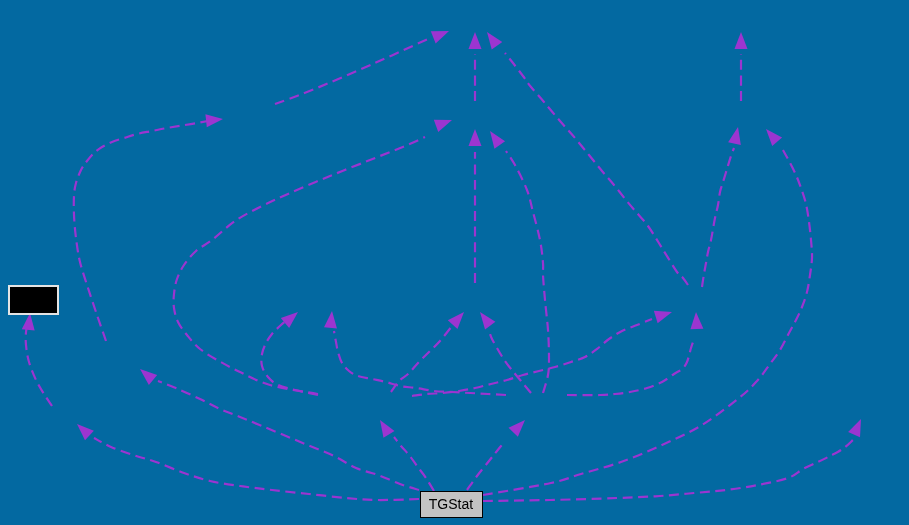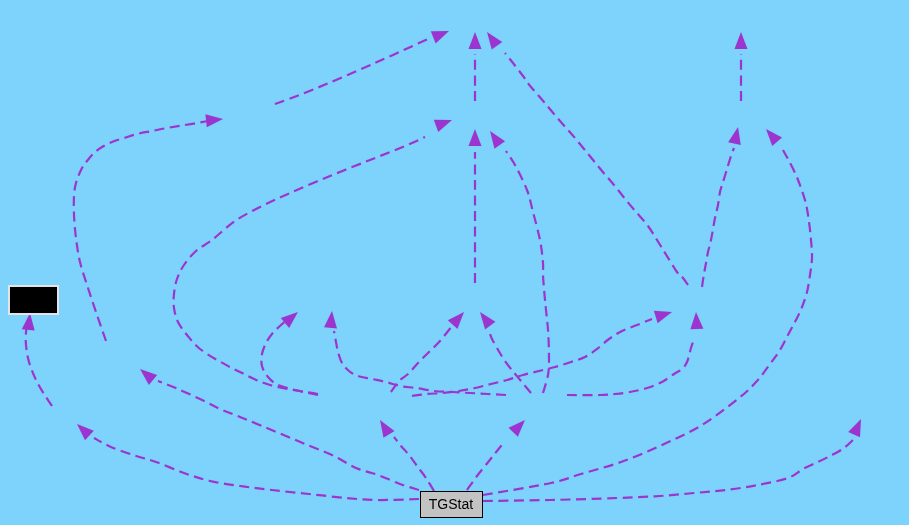--- a/index.html
+++ b/index.html
@@ -1,16 +1,16 @@
 <!DOCTYPE html>
 <html><head>
 <meta charset="utf-8">
 <style>
   html,body{margin:0;padding:0;background:#000;}
-  #wrap{position:relative;width:909px;height:525px;background:#7dd3fc;overflow:hidden;}
+  #wrap{position:relative;width:909px;height:525px;background:#0369a1;overflow:hidden;}
 </style>
 </head>
 <body>
 <div id="wrap">
 <svg width="909" height="525" viewBox="0 0 909 525">
   <g stroke="#9C35D0" stroke-width="2.2" fill="none" stroke-dasharray="10,5.5">
     <path d="M52.0,406.0 C50.7,404.0 46.7,398.3 44.0,394.0 C41.3,389.7 38.5,385.3 36.0,380.0 C33.5,374.7 30.7,367.8 29.0,362.0 C27.3,356.2 26.5,350.0 26.0,345.0 C25.5,340.0 25.7,335.8 26.0,332.0 C26.3,328.2 27.7,323.7 28.0,322.0"></path>
     <path d="M106.0,341.0 C104.5,336.7 100.0,323.8 97.0,315.0 C94.0,306.2 90.8,296.8 88.0,288.0 C85.2,279.2 82.0,270.3 80.0,262.0 C78.0,253.7 77.0,245.8 76.0,238.0 C75.0,230.2 74.3,222.0 74.0,215.0 C73.7,208.0 73.7,201.3 74.0,196.0 C74.3,190.7 74.8,187.3 76.0,183.0 C77.2,178.7 79.2,173.7 81.0,170.0 C82.8,166.3 84.8,163.8 87.0,161.0 C89.2,158.2 91.5,155.3 94.0,153.0 C96.5,150.7 99.0,148.8 102.0,147.0 C105.0,145.2 108.3,143.5 112.0,142.0 C115.7,140.5 119.8,139.3 124.0,138.0 C128.2,136.7 132.3,135.2 137.0,134.0 C141.7,132.8 147.0,132.0 152.0,131.0 C157.0,130.0 162.0,128.9 167.0,128.0 C172.0,127.1 177.0,126.3 182.0,125.5 C187.0,124.7 192.7,123.8 197.0,123.0 C201.3,122.2 206.2,121.3 208.0,121.0"></path>
     <path d="M275.0,104.0 C281.2,101.7 295.3,96.8 312.0,90.0 C328.7,83.2 355.3,71.7 375.0,63.0 C394.7,54.3 420.8,42.2 430.0,38.0"></path>
     <path d="M475.0,283.0 C475.0,261.2 475.0,173.8 475.0,152.0"></path>

